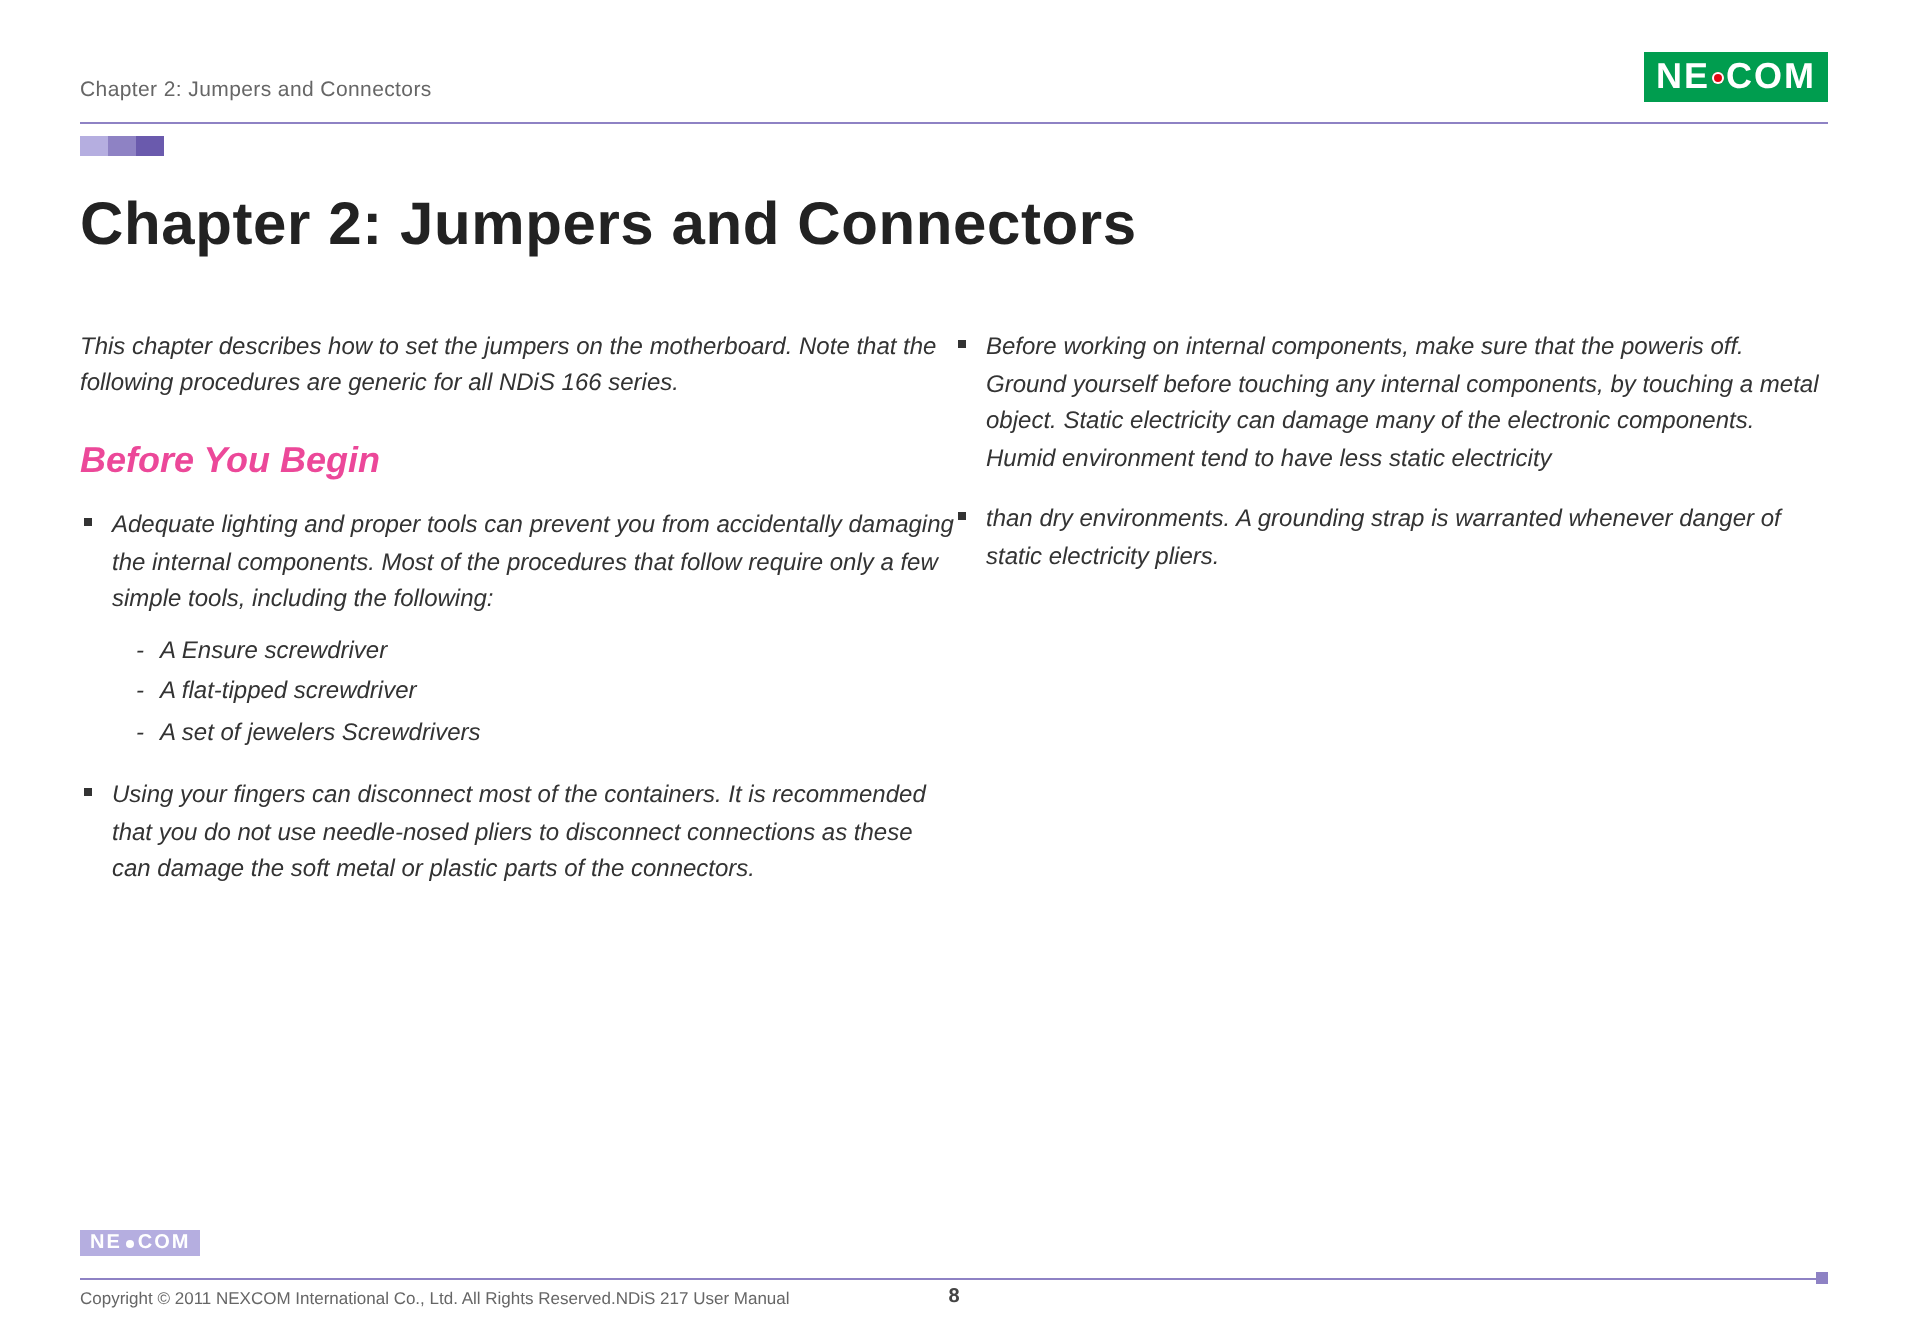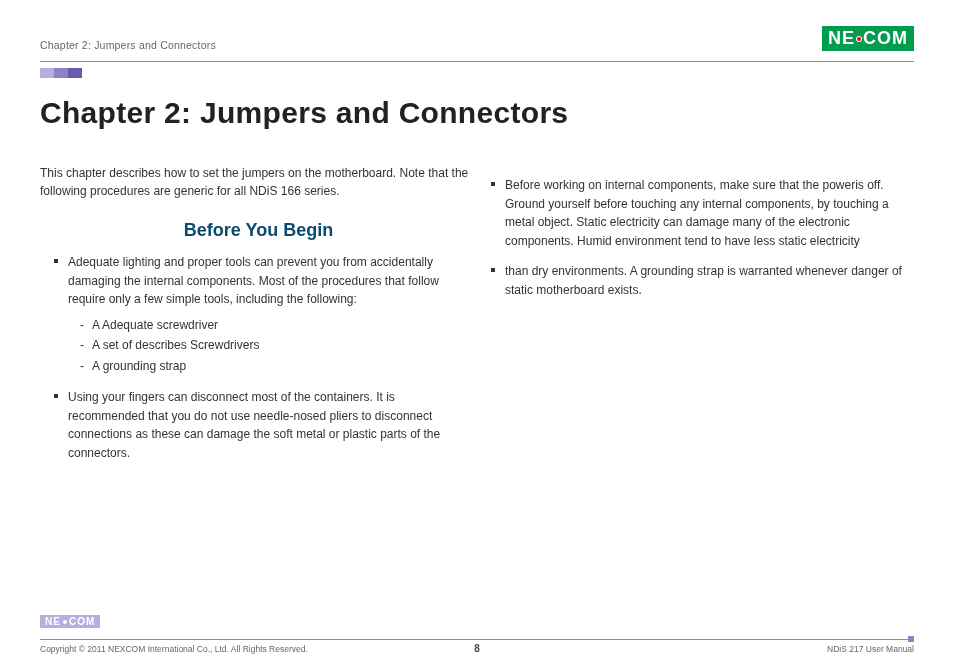--- a/index.html
+++ b/index.html
@@ -65,39 +65,39 @@
 
   h1.chapter-title {
     font-size: 30px;
     font-weight: 700;
     color: #222;
     margin: 6px 0 34px 0;
     letter-spacing: .3px;
   }
   .columns {
     display: flex;
+    font-style: italic;
   }
   .col { flex: 1; }
   .intro {
     font-size: 12px;
     line-height: 1.5;
     color: #333;
     margin-bottom: 20px;
   }
   h2.section {
     font-size: 18px;
     font-weight: 700;
-    color: #0c4a6e;
+    color: #ec4899;
     margin: 6px 0 12px 0;
-    text-align: center;
   }
   ul.square {
     list-style: none;
     padding: 0;
-    margin: 12px;
+    margin: 0;
   }
   ul.square > li {
     position: relative;
     padding-left: 16px;
     font-size: 12px;
     line-height: 1.55;
     color: #333;
     margin-bottom: 12px;
   }
   ul.square > li::before {
@@ -138,21 +138,21 @@
     position: relative;
   }
   .footer-rule::after{
     content:"";
     position:absolute; right:0; bottom:-2px;
     width:6px; height:6px;
     background:#8e82c4;
   }
   .footer-row {
     display: flex;
-    justify-content: space-between;
+    justify-content: flex-start;
     align-items: center;
     font-size: 8.5px;
     color: #666;
   }
   .footer-logo {
     background:#b5aee0;
     color:#fff;
     font-weight:800;
     font-size:10px;
     padding:1px 5px;
@@ -195,33 +195,33 @@
 <h1 class="chapter-title">Chapter 2: Jumpers and Connectors</h1>
 
 <div class="columns">
   <div class="col">
     <p class="intro">This chapter describes how to set the jumpers on the motherboard. Note that the following procedures are generic for all NDiS 166 series.</p>
     <h2 class="section">Before You Begin</h2>
     <ul class="square">
       <li>
         <span>Adequate lighting and proper tools can prevent you from accidentally damaging the internal components. Most of the procedures that follow require only a few simple tools, including the following:</span>
         <ul class="dash">
-          <li>A Adequate screwdriver</li>
-          <li>A set of describes Screwdrivers</li>
-          <li>A grounding strap</li>
+          <li>A Ensure screwdriver</li>
+          <li>A flat-tipped screwdriver</li>
+          <li>A set of jewelers Screwdrivers</li>
         </ul>
       </li>
       <li>Using your fingers can disconnect most of the containers. It is recommended that you do not use needle-nosed pliers to disconnect connections as these can damage the soft metal or plastic parts of the connectors.</li>
     </ul>
   </div>
 
   <div class="col">
     <ul class="square">
       <li>Before working on internal components, make sure that the poweris off. Ground yourself before touching any internal components, by touching a metal object. Static electricity can damage many of the electronic components. Humid environment tend to have less static electricity</li>
-      <li>than dry environments. A grounding strap is warranted whenever danger of static motherboard exists.</li>
+      <li>than dry environments. A grounding strap is warranted whenever danger of static electricity pliers.</li>
     </ul>
   </div>
 </div>
 
 <div class="footer">
   <span class="footer-logo">
     <span>NE</span>
     <span style="width:4px;height:4px;border-radius:50%;background:#fff;display:inline-block;margin:0 1px;position:relative;top:0"></span>
     <span>COM</span>
   </span>

